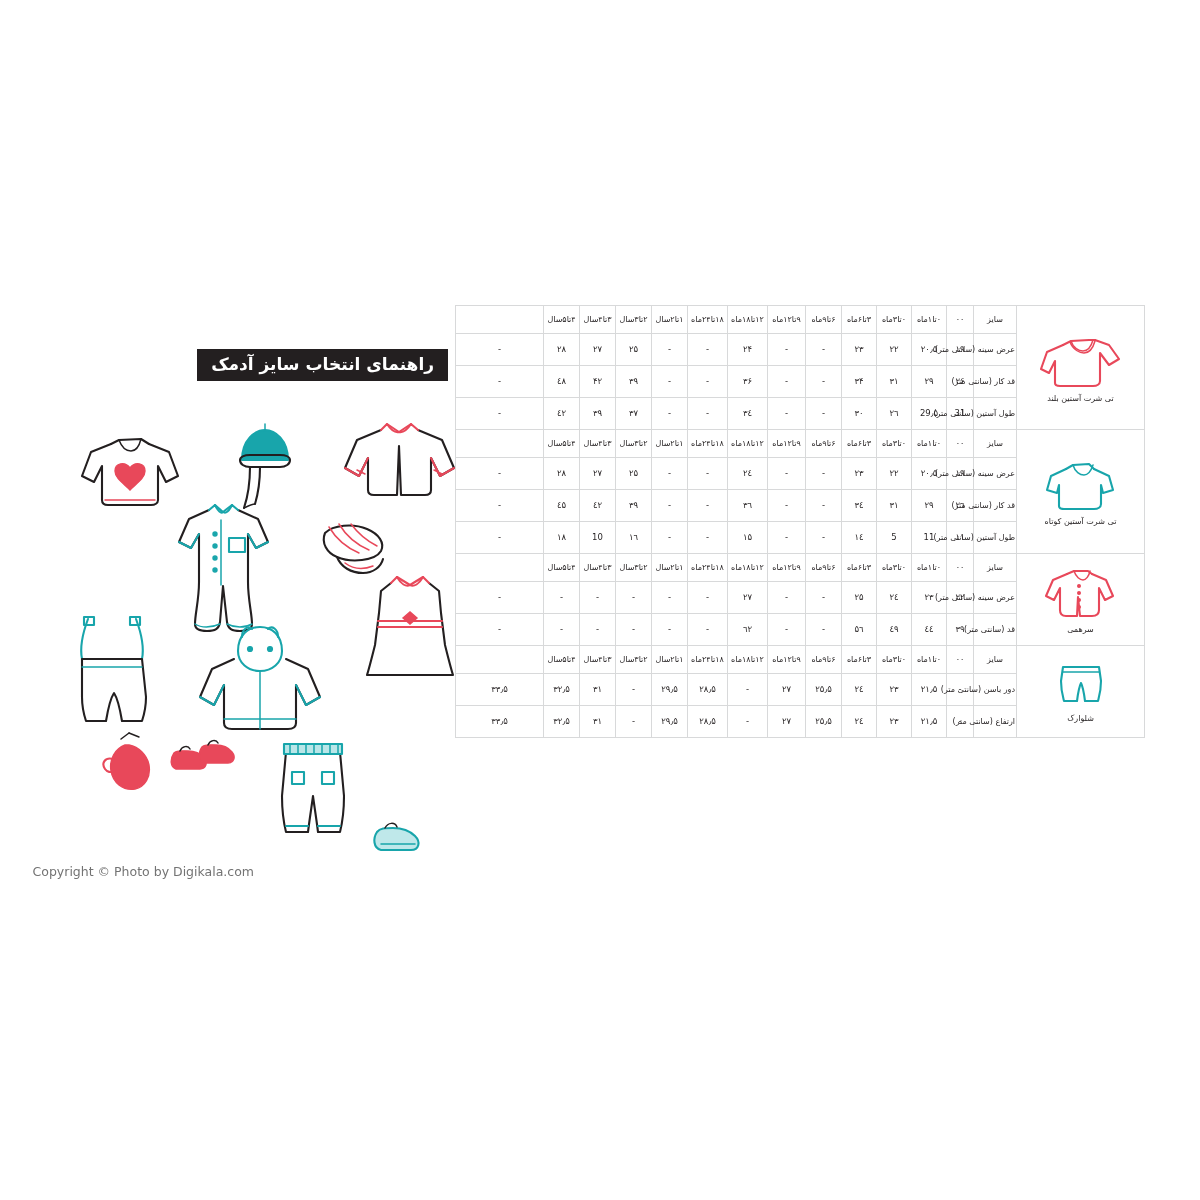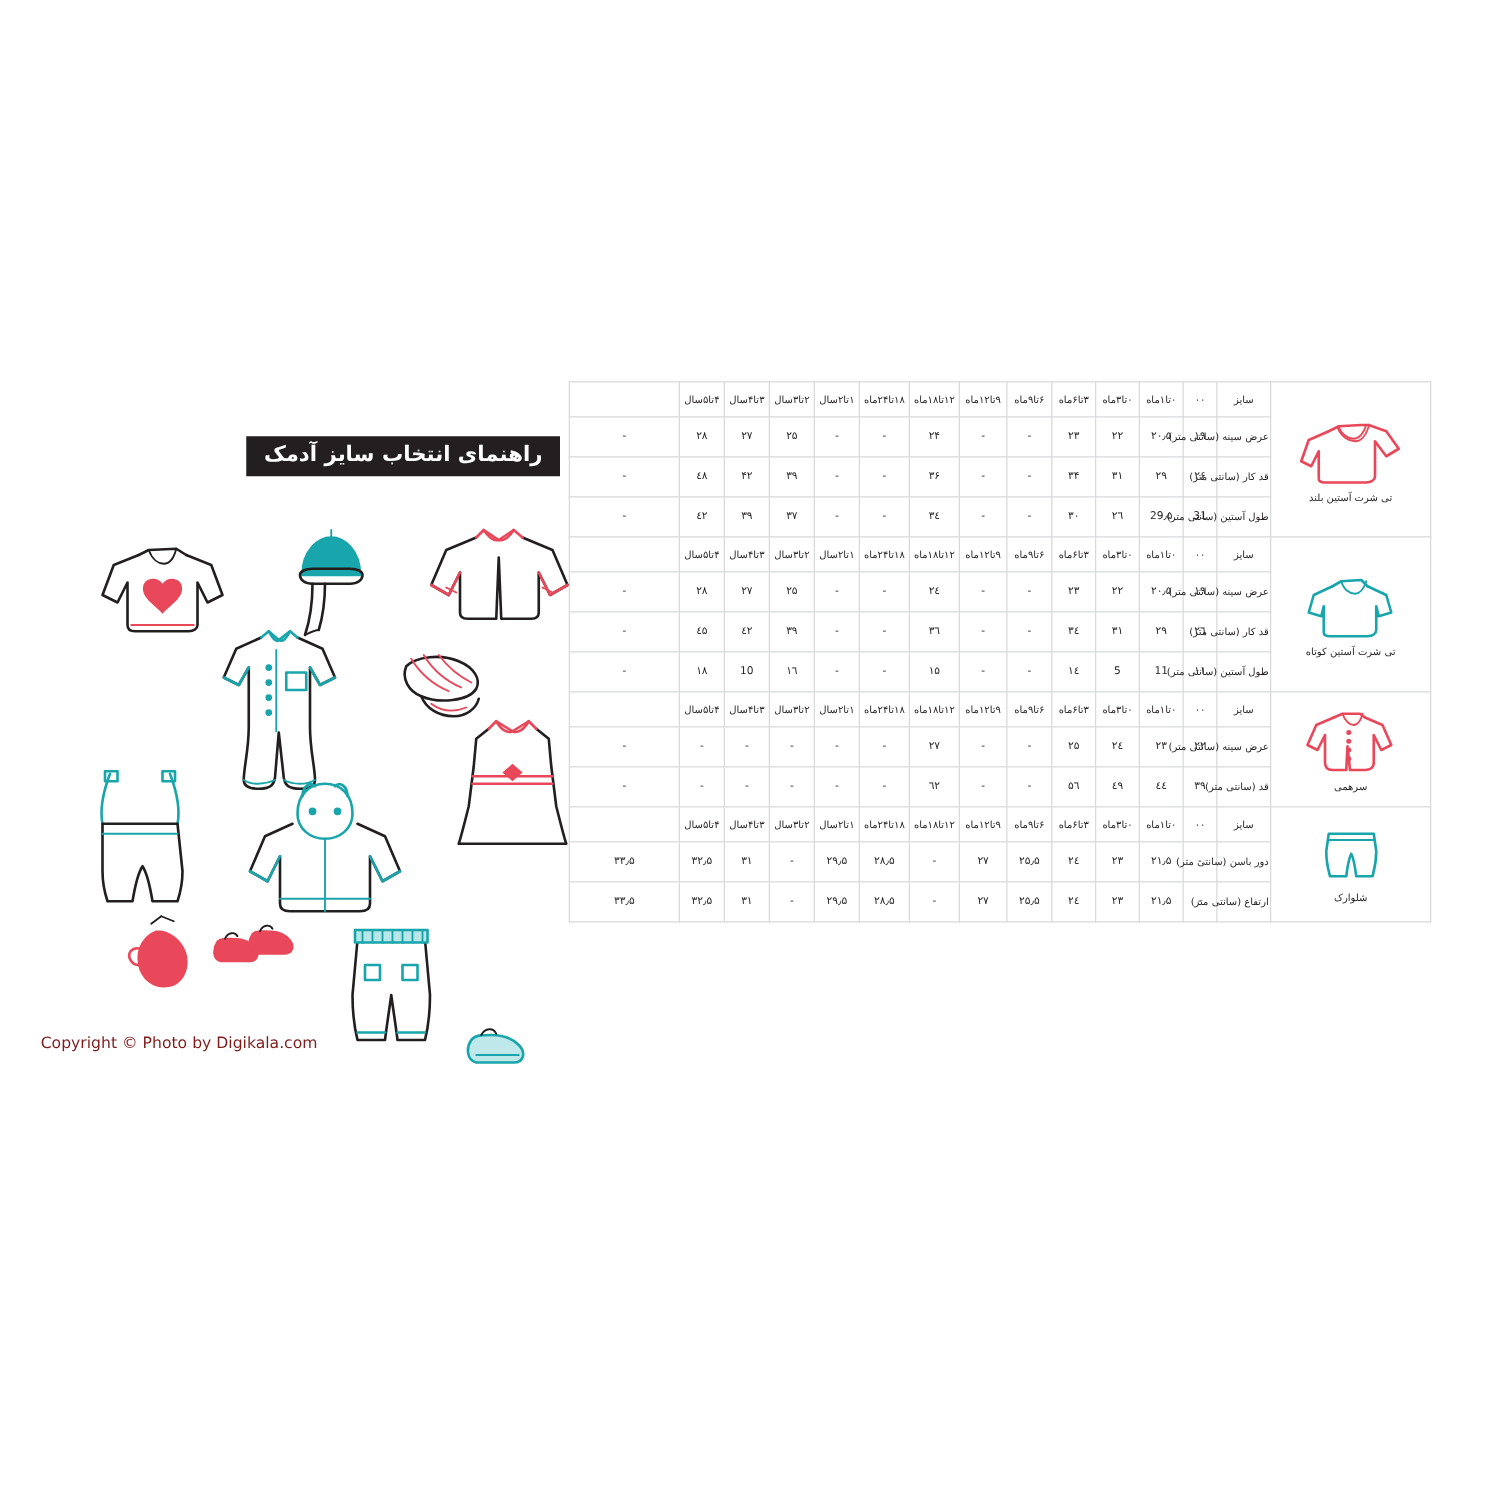--- a/index.html
+++ b/index.html
@@ -31,23 +31,23 @@
     letter-spacing:0;
     white-space:nowrap;
     line-height:1;
     margin-top:33px;
   }
 
   
   #copyright{
     position:absolute;
     right:946px;  
-    top:826px;
+    top:864px;
     font-size:12.5px;
-    color:#7f1d1d;
+    color:#737373;
     direction:ltr;
     text-align:left;
     white-space:nowrap;
   }
 
   
   #size-table{
     position:absolute;
     left:455px;
     top:305px;

